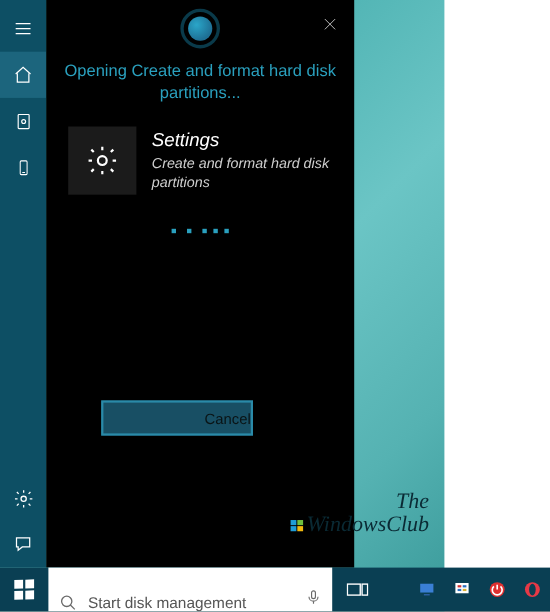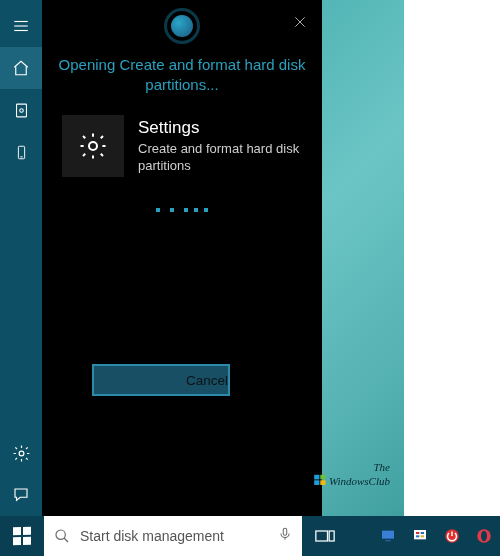--- a/index.html
+++ b/index.html
@@ -95,21 +95,21 @@
     display: flex;
     align-items: center;
     gap: 14px;
   }
   .result-icon {
     width: 62px; height: 62px;
     background: #1b1b1b;
     display:flex; align-items:center; justify-content:center;
   }
   .result-icon svg { stroke:#ffffff; fill:none; stroke-width:1.6; }
-  .result-text { flex:1; }
+  .result-text { flex:1;font-style:italic; }
   .result-title { color:#ffffff; font-size:17px; font-weight:400; margin-bottom:3px; }
   .result-sub { color:#cfcfcf; font-size:13px; line-height:1.3; }
 
   .dots {
     position: absolute;
     top: 208px;
     left: 0; right: 0;
     display:flex;
     justify-content:center;
     gap:10px;
@@ -134,21 +134,21 @@
 
   
   .watermark {
     position: absolute;
     right: 14px;
     bottom: 68px;
     color: #0a2a34;
     text-align: right;
     font-style: italic;
     font-family: Georgia, 'Times New Roman', serif;
-    font-size: 11px;
+    font-size: 20px;
     line-height: 1.05;
   }
   .watermark .wm-icon {
     display:inline-block; width:14px; height:14px;
     vertical-align: -2px;
     margin-right: 2px;
   }
 
   
   .taskbar {
@@ -171,21 +171,21 @@
     grid-template-rows: 1fr 1fr;
     gap: 1.5px;
     transform: skewY(-2deg);
   }
   .win-logo div { background: #ffffff; }
 
   .search-box {
     width: 258px;
     background: #ffffff;
     display:flex;
-    align-items:center;
+    align-items:flex-end;
     padding: 0 10px;
     gap: 10px;
   }
   .search-box svg { stroke:#6a6a6a; fill:none; stroke-width:1.8; }
   .search-text { flex:1; font-size: 14px; color: #555; font-family: "Segoe UI", sans-serif; }
   .mic { color:#6a6a6a; }
 
   .task-item {
     width: 46px;
     display:flex; align-items:center; justify-content:center;

